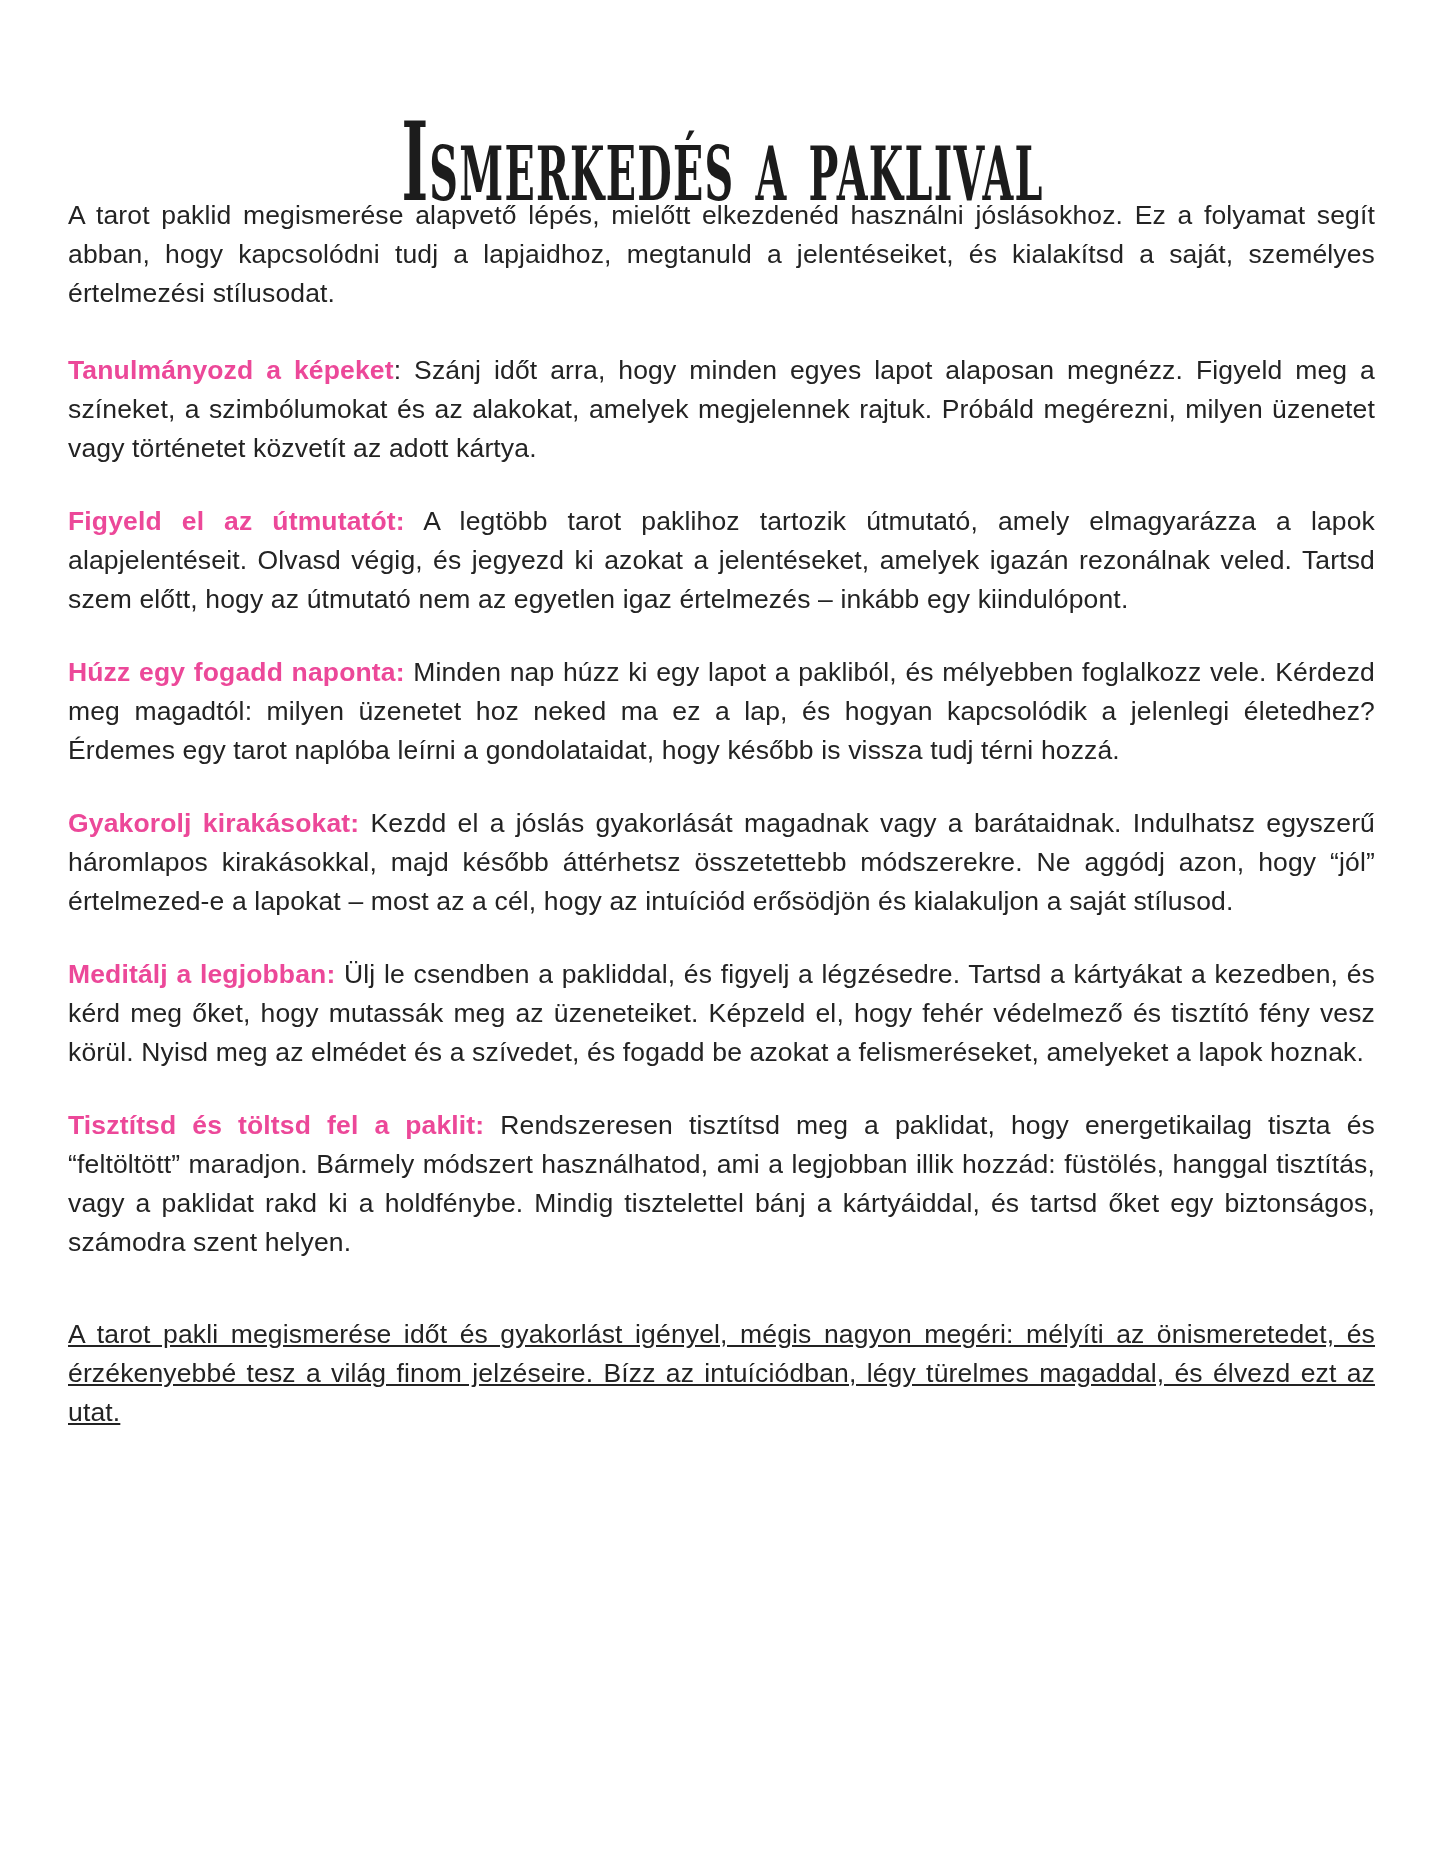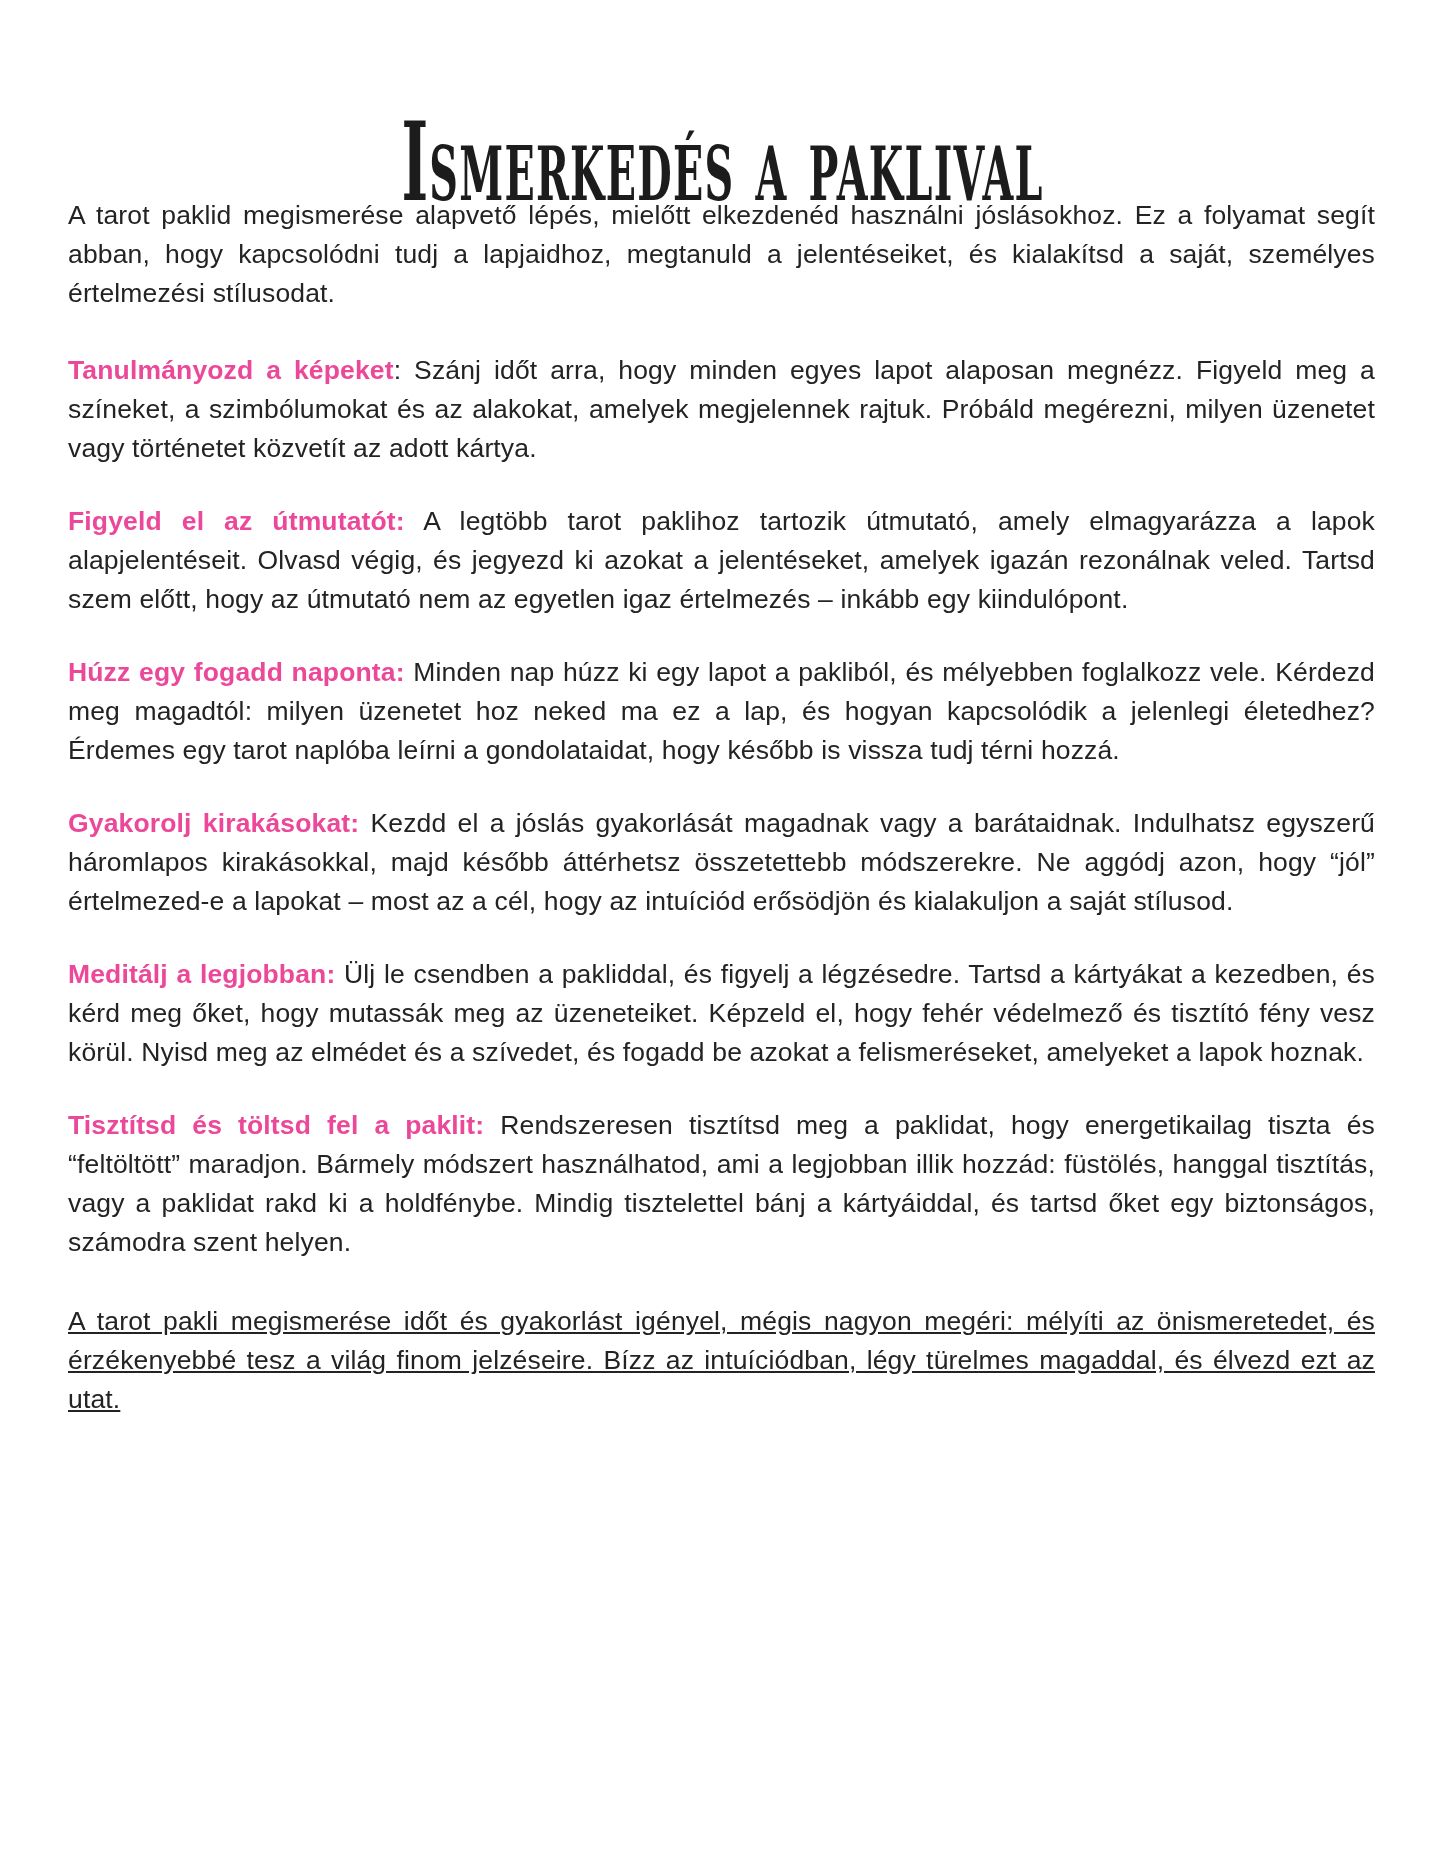--- a/index.html
+++ b/index.html
@@ -75,21 +75,21 @@
 
   .para .lead-in {
     font-weight: 700;
     color: #ec4899;
   }
 
   .para.closing {
     margin-top: 6px;
     text-decoration: underline;
   }
-  .gap-lg { margin-bottom: 40px; }
+  .gap-lg { margin-bottom: 53px; }
 </style>
 </head>
 <body>
 
 <div class="page">
 
   <h1 class="doc-title">Ismerkedés a paklival</h1>
 
   <div class="body-col">
 

